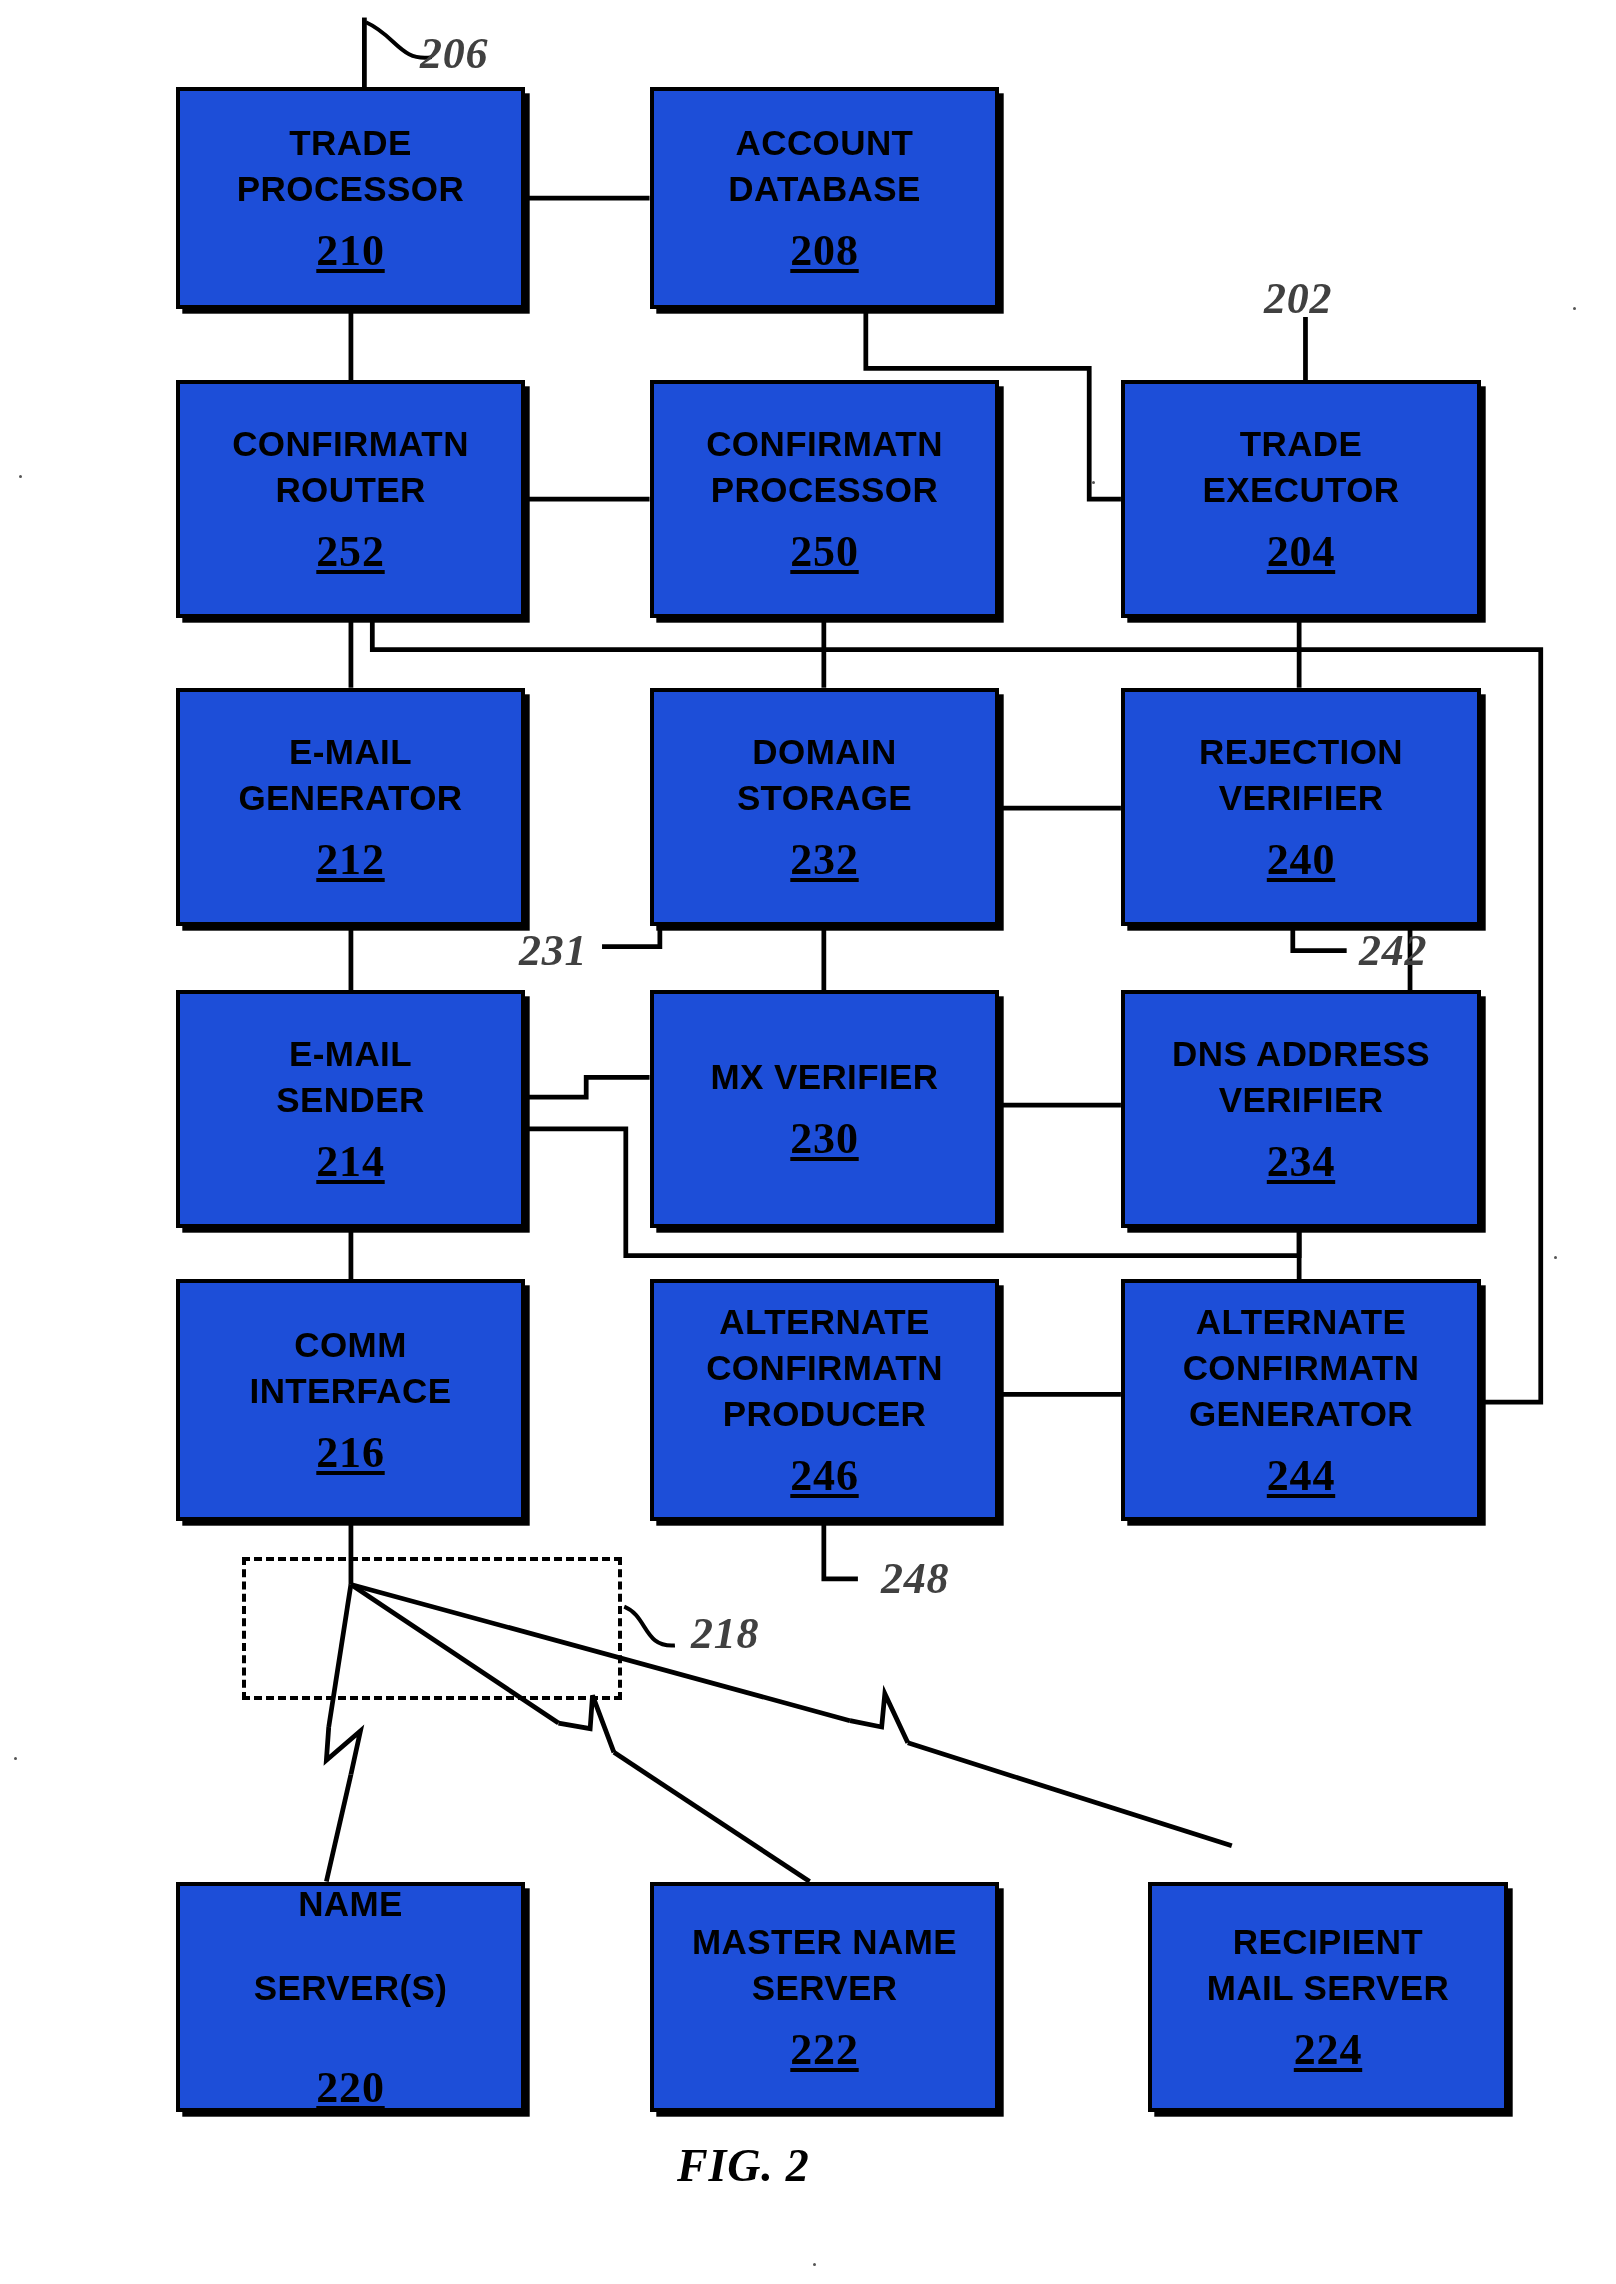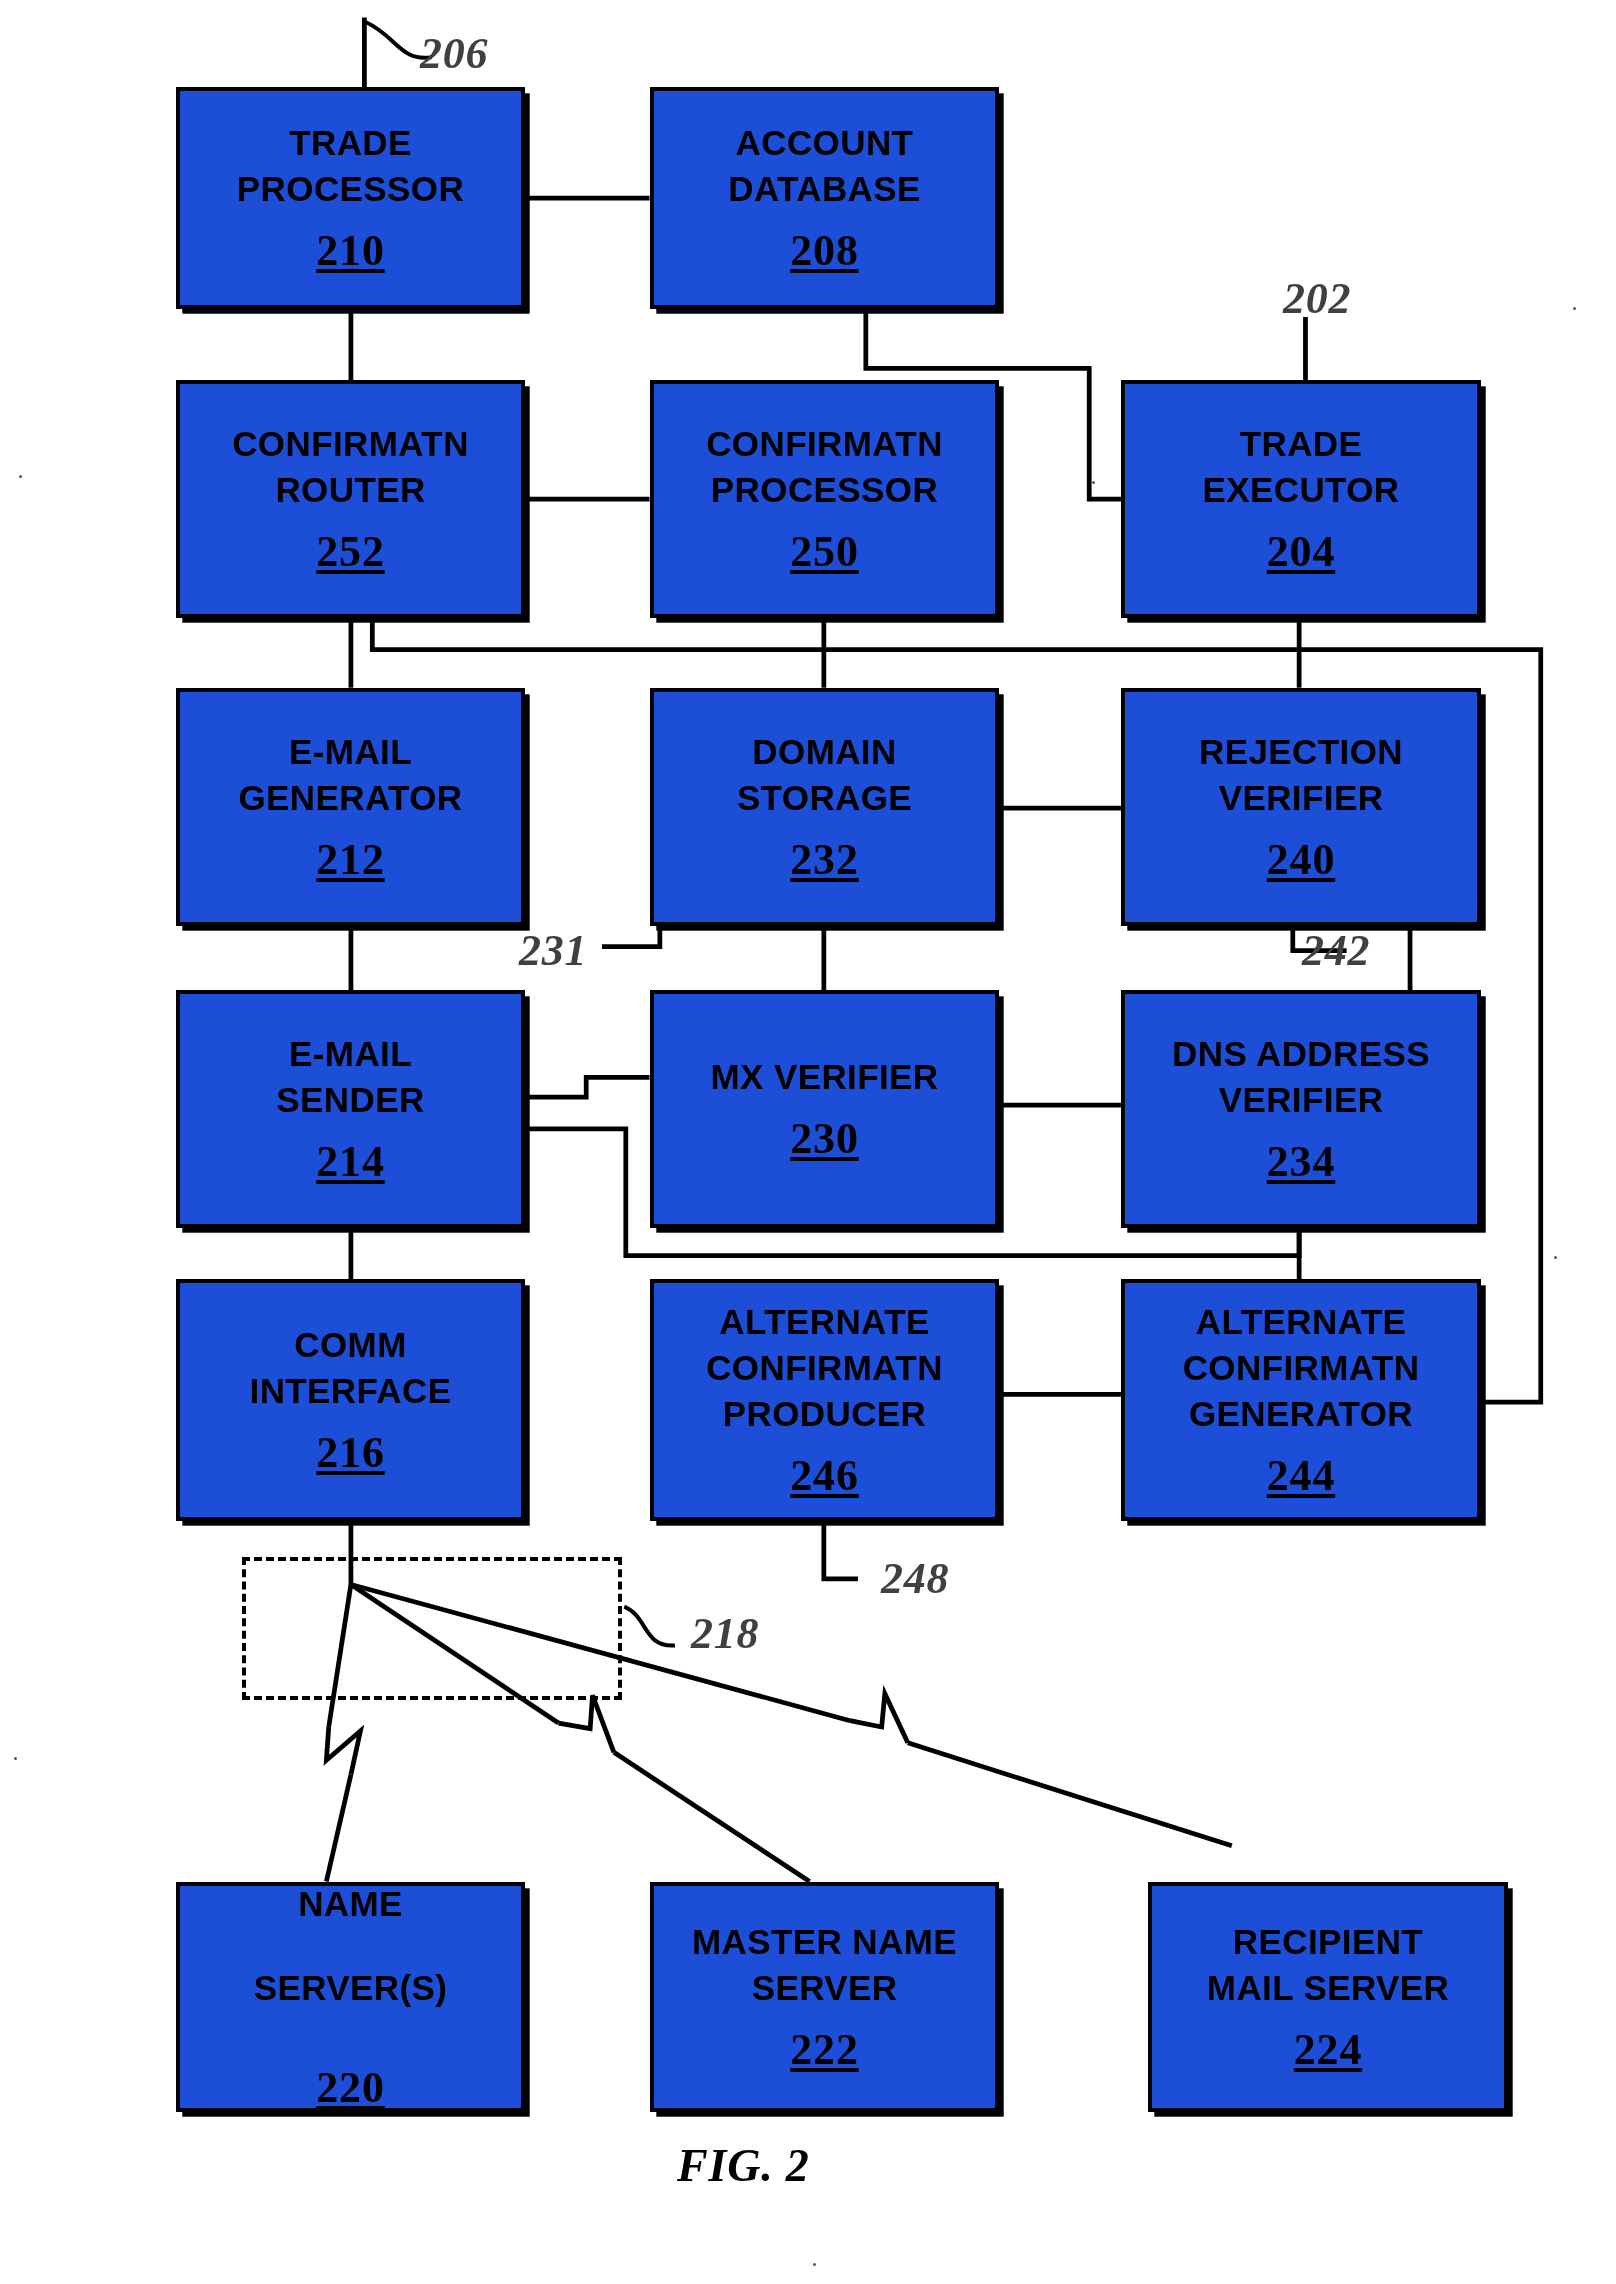--- a/index.html
+++ b/index.html
@@ -248,23 +248,23 @@
       </div>
       <div class="node-box" style="left: 1121px; top: 1882px; width: 360px; height: 230px; margin-left: 27px;">
         <div class="node-line">RECIPIENT</div>
         <div class="node-line">MAIL SERVER</div>
         <div class="node-ref">224</div>
       </div>
     </div>
 
   <div id="callouts-layer">
       <div class="callout" style="left: 420px; top: 28px;">206</div>
-      <div class="callout" style="left: 1264px; top: 273px; margin-left: 19px;">202</div>
+      <div class="callout" style="left: 1264px; top: 273px;">202</div>
       <div class="callout" style="left: 519px; top: 925px;">231</div>
-      <div class="callout" style="left: 1302px; top: 925px; text-align: center;">242</div>
+      <div class="callout" style="left: 1359px; top: 925px; text-align: center;">242</div>
       <div class="callout" style="left: 691px; top: 1608px;">218</div>
       <div class="callout" style="left: 881px; top: 1553px;">248</div>
     </div>
 
   <div class="fig-caption" id="fig-caption" style="left: 677px; top: 2139px;">FIG. 2</div>
 
   <div class="speck" style="left:19px;  top:475px;"></div>
   <div class="speck" style="left:1573px;top:307px;"></div>
   <div class="speck" style="left:1092px;top:481px;"></div>
   <div class="speck" style="left:14.3px;  top:1757px;"></div>

